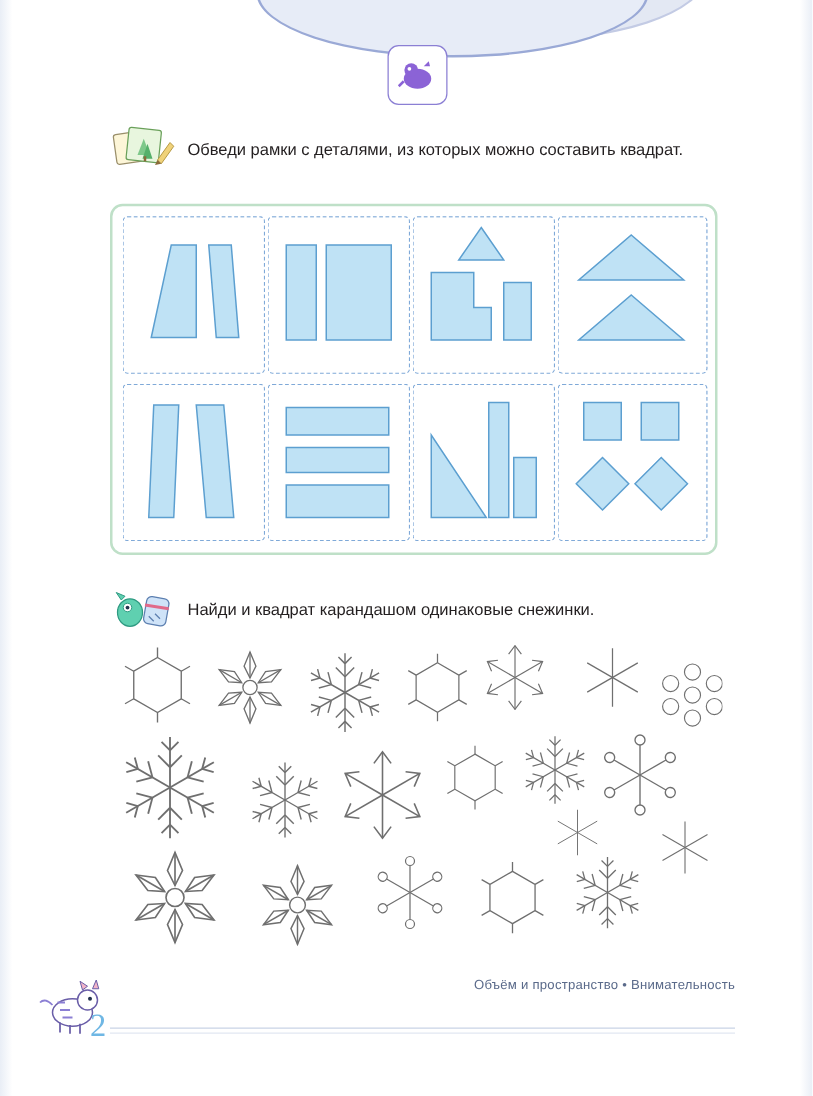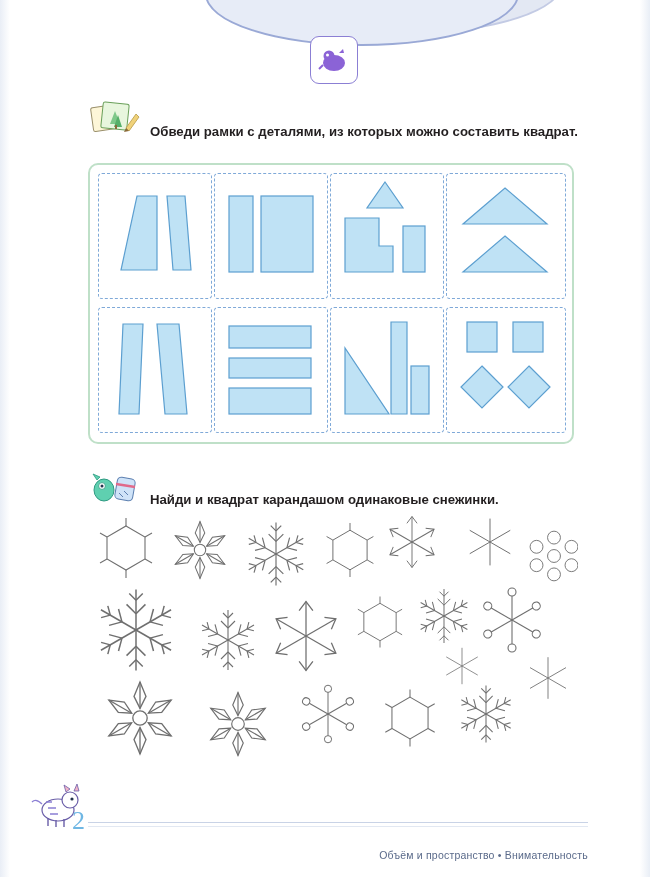--- a/index.html
+++ b/index.html
@@ -29,21 +29,21 @@
   }
 
   
   .badge{
     position:absolute;left:310px;top:36px;width:46px;height:46px;
     border:1.6px solid #8b7fd4;border-radius:9px;background:#ffffff;
     display:flex;align-items:center;justify-content:center;
   }
 
   
-  .task{position:absolute;display:flex;align-items:flex-end;font-weight:bold;}
+  .task{position:absolute;display:flex;align-items:center;}
   .task-icon{width:54px;height:44px;flex:0 0 54px;position:relative;}
   .task-text{
     font-size:13.2px;color:#231f20;line-height:1.42;
     text-align:justify;
   }
 
   #task1{left:88px;top:98px;width:500px;}
   #task1 .task-text{width:432px;margin-left:8px;}
   #task2{left:88px;top:466px;width:520px;}
   #task2 .task-text{width:448px;margin-left:8px;}
@@ -57,21 +57,21 @@
     position:absolute;border:1.5px dashed #7fa9d8;border-radius:4px;background:#ffffff;
   }
 
   
   .flakes{position:absolute;left:78px;top:508px;width:500px;height:260px;}
 
   
   .footer-line{position:absolute;left:88px;top:822px;width:500px;height:1px;background:#c9d3e6;}
   .footer-line2{position:absolute;left:88px;top:826px;width:500px;height:1px;background:#e2e8f2;}
   .footer-text{
-    position:absolute;right:62px;top:849px;font-size:10.5px;color:#5a6a8a;letter-spacing:.2px;
+    position:absolute;right:62px;top:782px;font-size:10.5px;color:#5a6a8a;letter-spacing:.2px;
   }
   .page-num{
     position:absolute;left:72px;top:806px;font-size:26px;color:#6fb7e4;font-family:"Liberation Serif",serif;
   }
   .mascot{position:absolute;left:28px;top:778px;width:54px;height:52px;}
 </style>
 </head>
 <body>
 
 <div class="page">

